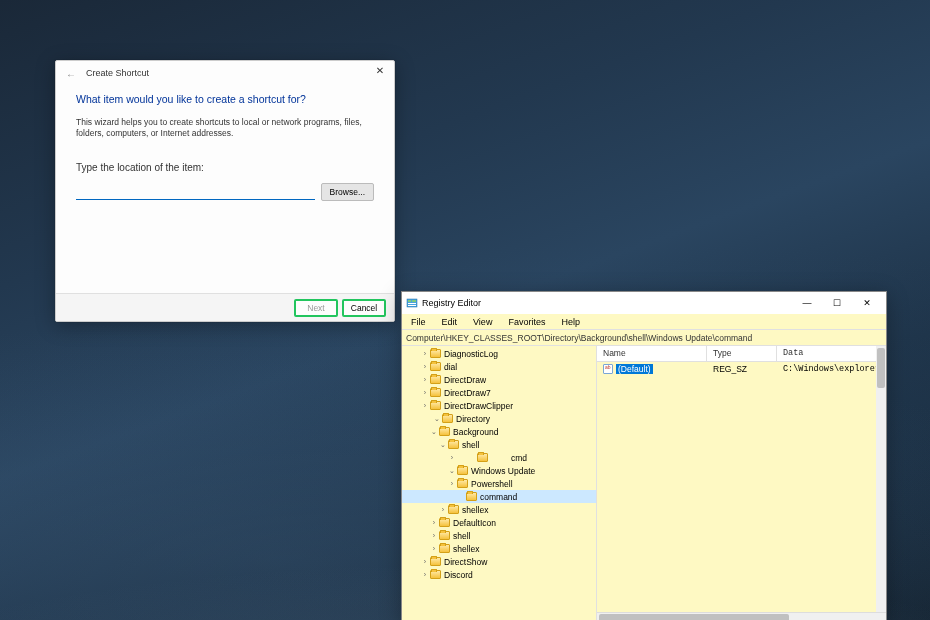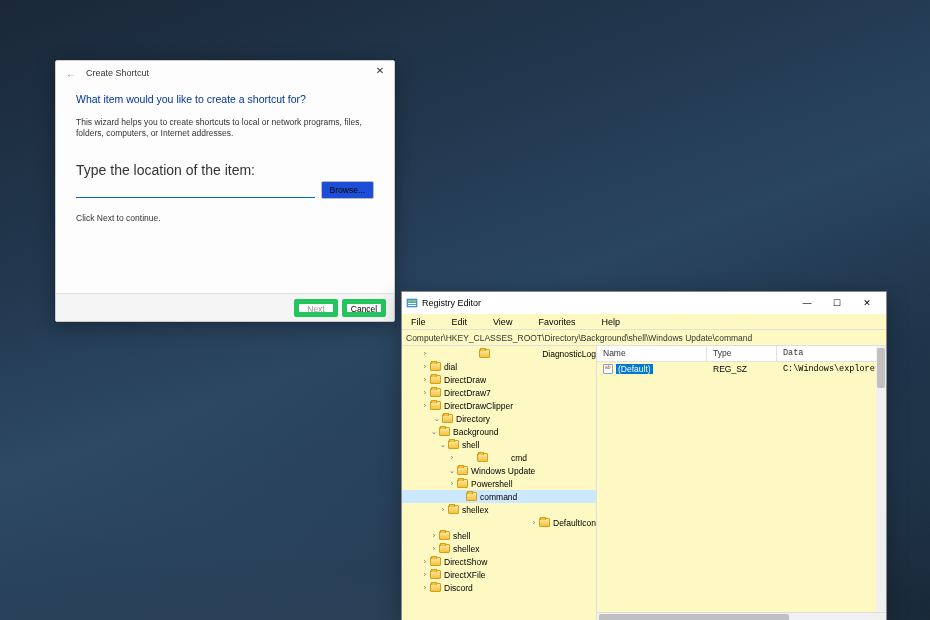--- a/index.html
+++ b/index.html
@@ -31,46 +31,46 @@
 .wizard-titlebar {
   height: 24px; display: flex; align-items: center; padding: 0 6px;
   position: relative;
 }
 .wizard-back { color: #888; font-size: 10px; padding: 0 4px; }
 .wizard-title { color: #333; margin-left: 6px; }
 .wizard-close { position: absolute; right: 6px; top: 4px; font-size: 10px; color: #333; width: 16px; text-align: center; cursor: pointer; }
 .wizard-body { padding: 8px 20px 0 20px; flex: 1; }
 .wizard-heading { color: #003399; font-size: 10.5px; margin-bottom: 12px; }
 .wizard-desc { color: #333; font-size: 8.5px; line-height: 1.35; margin-bottom: 22px; }
-.wizard-label { color: #333; font-size: 14px; margin-bottom: 3px; display: block; }
+.wizard-label { color: #333; font-size: 10px; margin-bottom: 10px; display: block; }
 .wizard-input-row { display: flex; gap: 6px; align-items: center; margin-bottom: 14px; }
 .wizard-input { flex: 1; height: 16px; border: none; border-bottom: 1.5px solid #0067c0; background: transparent; font-size: 9px; padding: 0 2px; outline: none; }
-.wizard-browse { height: 18px; padding: 0 8px; font-size: 8.5px; border: 1px solid #bbb; background: #1d4ed8; border-radius: 2px; cursor: pointer; }
+.wizard-browse { height: 18px; padding: 0 8px; font-size: 8.5px; border: 1px solid #bbb; background: #e5e5e5; border-radius: 2px; cursor: pointer; }
 .wizard-continue { color: #333; font-size: 8.5px; }
 .wizard-footer { height: 28px; border-top: 1px solid #e0e0e0; background: #f5f5f5; display: flex; justify-content: flex-end; align-items: center; padding: 0 8px; gap: 4px; }
-.wizard-btn { height: 18px; width: 44px; font-size: 8.5px; border: 5px solid #22c55e; background: #fdfdfd; border-radius: 2px; cursor: pointer; }
+.wizard-btn { height: 18px; width: 44px; font-size: 8.5px; border: 2px solid #22c55e; background: #fdfdfd; border-radius: 2px; cursor: pointer; }
 .wizard-btn:disabled { color: #999; cursor: default; }
 
 
 .regedit {
   position: absolute; left: 401px; top: 291px;
   width: 486px; height: 332px;
   background: #fef9c3;
   border: 1px solid #888;
   box-shadow: 0 4px 20px rgba(0,0,0,0.3);
   display: flex; flex-direction: column;
   font-size: 9px;
 }
 .regedit-titlebar {
   height: 22px; display: flex; align-items: center; padding: 0 4px; background: #fff;
 }
 .regedit-icon { width: 12px; height: 12px; margin-right: 4px; display: inline-flex; }
 .regedit-title { flex: 1; color: #000; font-size: 9px; }
 .win-btn { width: 30px; height: 20px; display: flex; align-items: center; justify-content: center; font-size: 9px; cursor: pointer; }
-.regedit-menubar { height: 16px; display: flex; align-items: center; padding: 0 4px; gap: 16px; border-bottom: 1px solid #e0e0e0; }
+.regedit-menubar { height: 16px; display: flex; align-items: center; padding: 0 4px; gap: 6px; border-bottom: 1px solid #e0e0e0; }
 .menu-item { padding: 0 5px; font-size: 9px; cursor: pointer; }
 .regedit-address { height: 16px; display: flex; align-items: center; padding: 2px 4px; border-bottom: 1px solid #e0e0e0; font-size: 8.5px; color: #333; white-space: nowrap; overflow: hidden; }
 .regedit-body { flex: 1; display: flex; overflow: hidden; }
 .regedit-tree { width: 195px; border-right: 1px solid #e0e0e0; overflow-y: auto; overflow-x: auto; padding: 1px 0; position: relative; }
 .regedit-values { flex: 1; overflow: auto; position: relative; }
 .tree-row { display: flex; align-items: center; height: 13px; white-space: nowrap; font-size: 8.5px; cursor: pointer; }
 .tree-chevron { width: 10px; text-align: center; color: #666; font-size: 7px; }
 .tree-folder { width: 11px; height: 9px; background: linear-gradient(#ffe9a6, #f5c23d); border: 0.5px solid #d4a017; border-radius: 1px; margin-right: 3px; position: relative; }
 .tree-folder::before { content: ""; position: absolute; top: -2px; left: 0; width: 4px; height: 2px; background: #f5c23d; border: 0.5px solid #d4a017; border-bottom: none; border-radius: 1px 1px 0 0; }
 .tree-label { color: #000; }
@@ -105,21 +105,20 @@
     <span class="wizard-close">✕</span>
   </div>
   <div class="wizard-body">
     <div class="wizard-heading">What item would you like to create a shortcut for?</div>
     <div class="wizard-desc">This wizard helps you to create shortcuts to local or network programs, files, folders, computers, or Internet addresses.</div>
     <label class="wizard-label">Type the location of the item:</label>
     <div class="wizard-input-row">
       <input class="wizard-input" type="text" value="" style="">
       <button class="wizard-browse">Browse...</button>
     </div>
-    <div class="wizard-continue">Click Next to continue.</div>
   </div>
   <div class="wizard-footer">
     <button class="wizard-btn" disabled="">Next</button>
     <button class="wizard-btn">Cancel</button>
   </div>
 </div>
 
 <div class="regedit">
   <div class="regedit-titlebar">
     <span class="regedit-icon">
@@ -139,21 +138,21 @@
   <div class="regedit-menubar">
     <span class="menu-item">File</span>
     <span class="menu-item">Edit</span>
     <span class="menu-item">View</span>
     <span class="menu-item">Favorites</span>
     <span class="menu-item">Help</span>
   </div>
   <div class="regedit-address">Computer\HKEY_CLASSES_ROOT\Directory\Background\shell\Windows Update\command</div>
   <div class="regedit-body">
     <div class="regedit-tree" id="regedit-tree">
-        <div class="tree-row" style="padding-left: 18px; justify-content: space-between;">
+        <div class="tree-row" style="padding-left: 18px;">
           <span class="tree-chevron">›</span>
           <span class="tree-folder"></span>
           <span class="tree-label">DiagnosticLog</span>
         </div>
         <div class="tree-row" style="padding-left: 18px;">
           <span class="tree-chevron">›</span>
           <span class="tree-folder"></span>
           <span class="tree-label">dial</span>
         </div>
         <div class="tree-row" style="padding-left: 18px;">
@@ -204,44 +203,39 @@
         <div class="tree-row selected" style="padding-left: 54px;">
           <span class="tree-chevron"></span>
           <span class="tree-folder"></span>
           <span class="tree-label">command</span>
         </div>
         <div class="tree-row" style="padding-left: 36px;">
           <span class="tree-chevron">›</span>
           <span class="tree-folder"></span>
           <span class="tree-label">shellex</span>
         </div>
-        <div class="tree-row" style="padding-left: 27px; justify-content: flex-end;">
+        <div class="tree-row" style="padding-left: 27px;">
           <span class="tree-chevron">›</span>
           <span class="tree-folder"></span>
           <span class="tree-label">DefaultIcon</span>
         </div>
         <div class="tree-row" style="padding-left: 27px;">
           <span class="tree-chevron">›</span>
           <span class="tree-folder"></span>
           <span class="tree-label">shell</span>
         </div>
         <div class="tree-row" style="padding-left: 27px;">
           <span class="tree-chevron">›</span>
           <span class="tree-folder"></span>
           <span class="tree-label">shellex</span>
         </div>
         <div class="tree-row" style="padding-left: 18px;">
           <span class="tree-chevron">›</span>
           <span class="tree-folder"></span>
           <span class="tree-label">DirectShow</span>
-        </div>
-        <div class="tree-row" style="padding-left: 18px;">
-          <span class="tree-chevron">›</span>
-          <span class="tree-folder"></span>
-          <span class="tree-label">DirectXFile</span>
         </div>
         <div class="tree-row" style="padding-left: 18px;">
           <span class="tree-chevron">›</span>
           <span class="tree-folder"></span>
           <span class="tree-label">Discord</span>
         </div>
       </div>
     <div class="regedit-values">
       <div class="values-header">
         <div class="col-name">Name</div>

